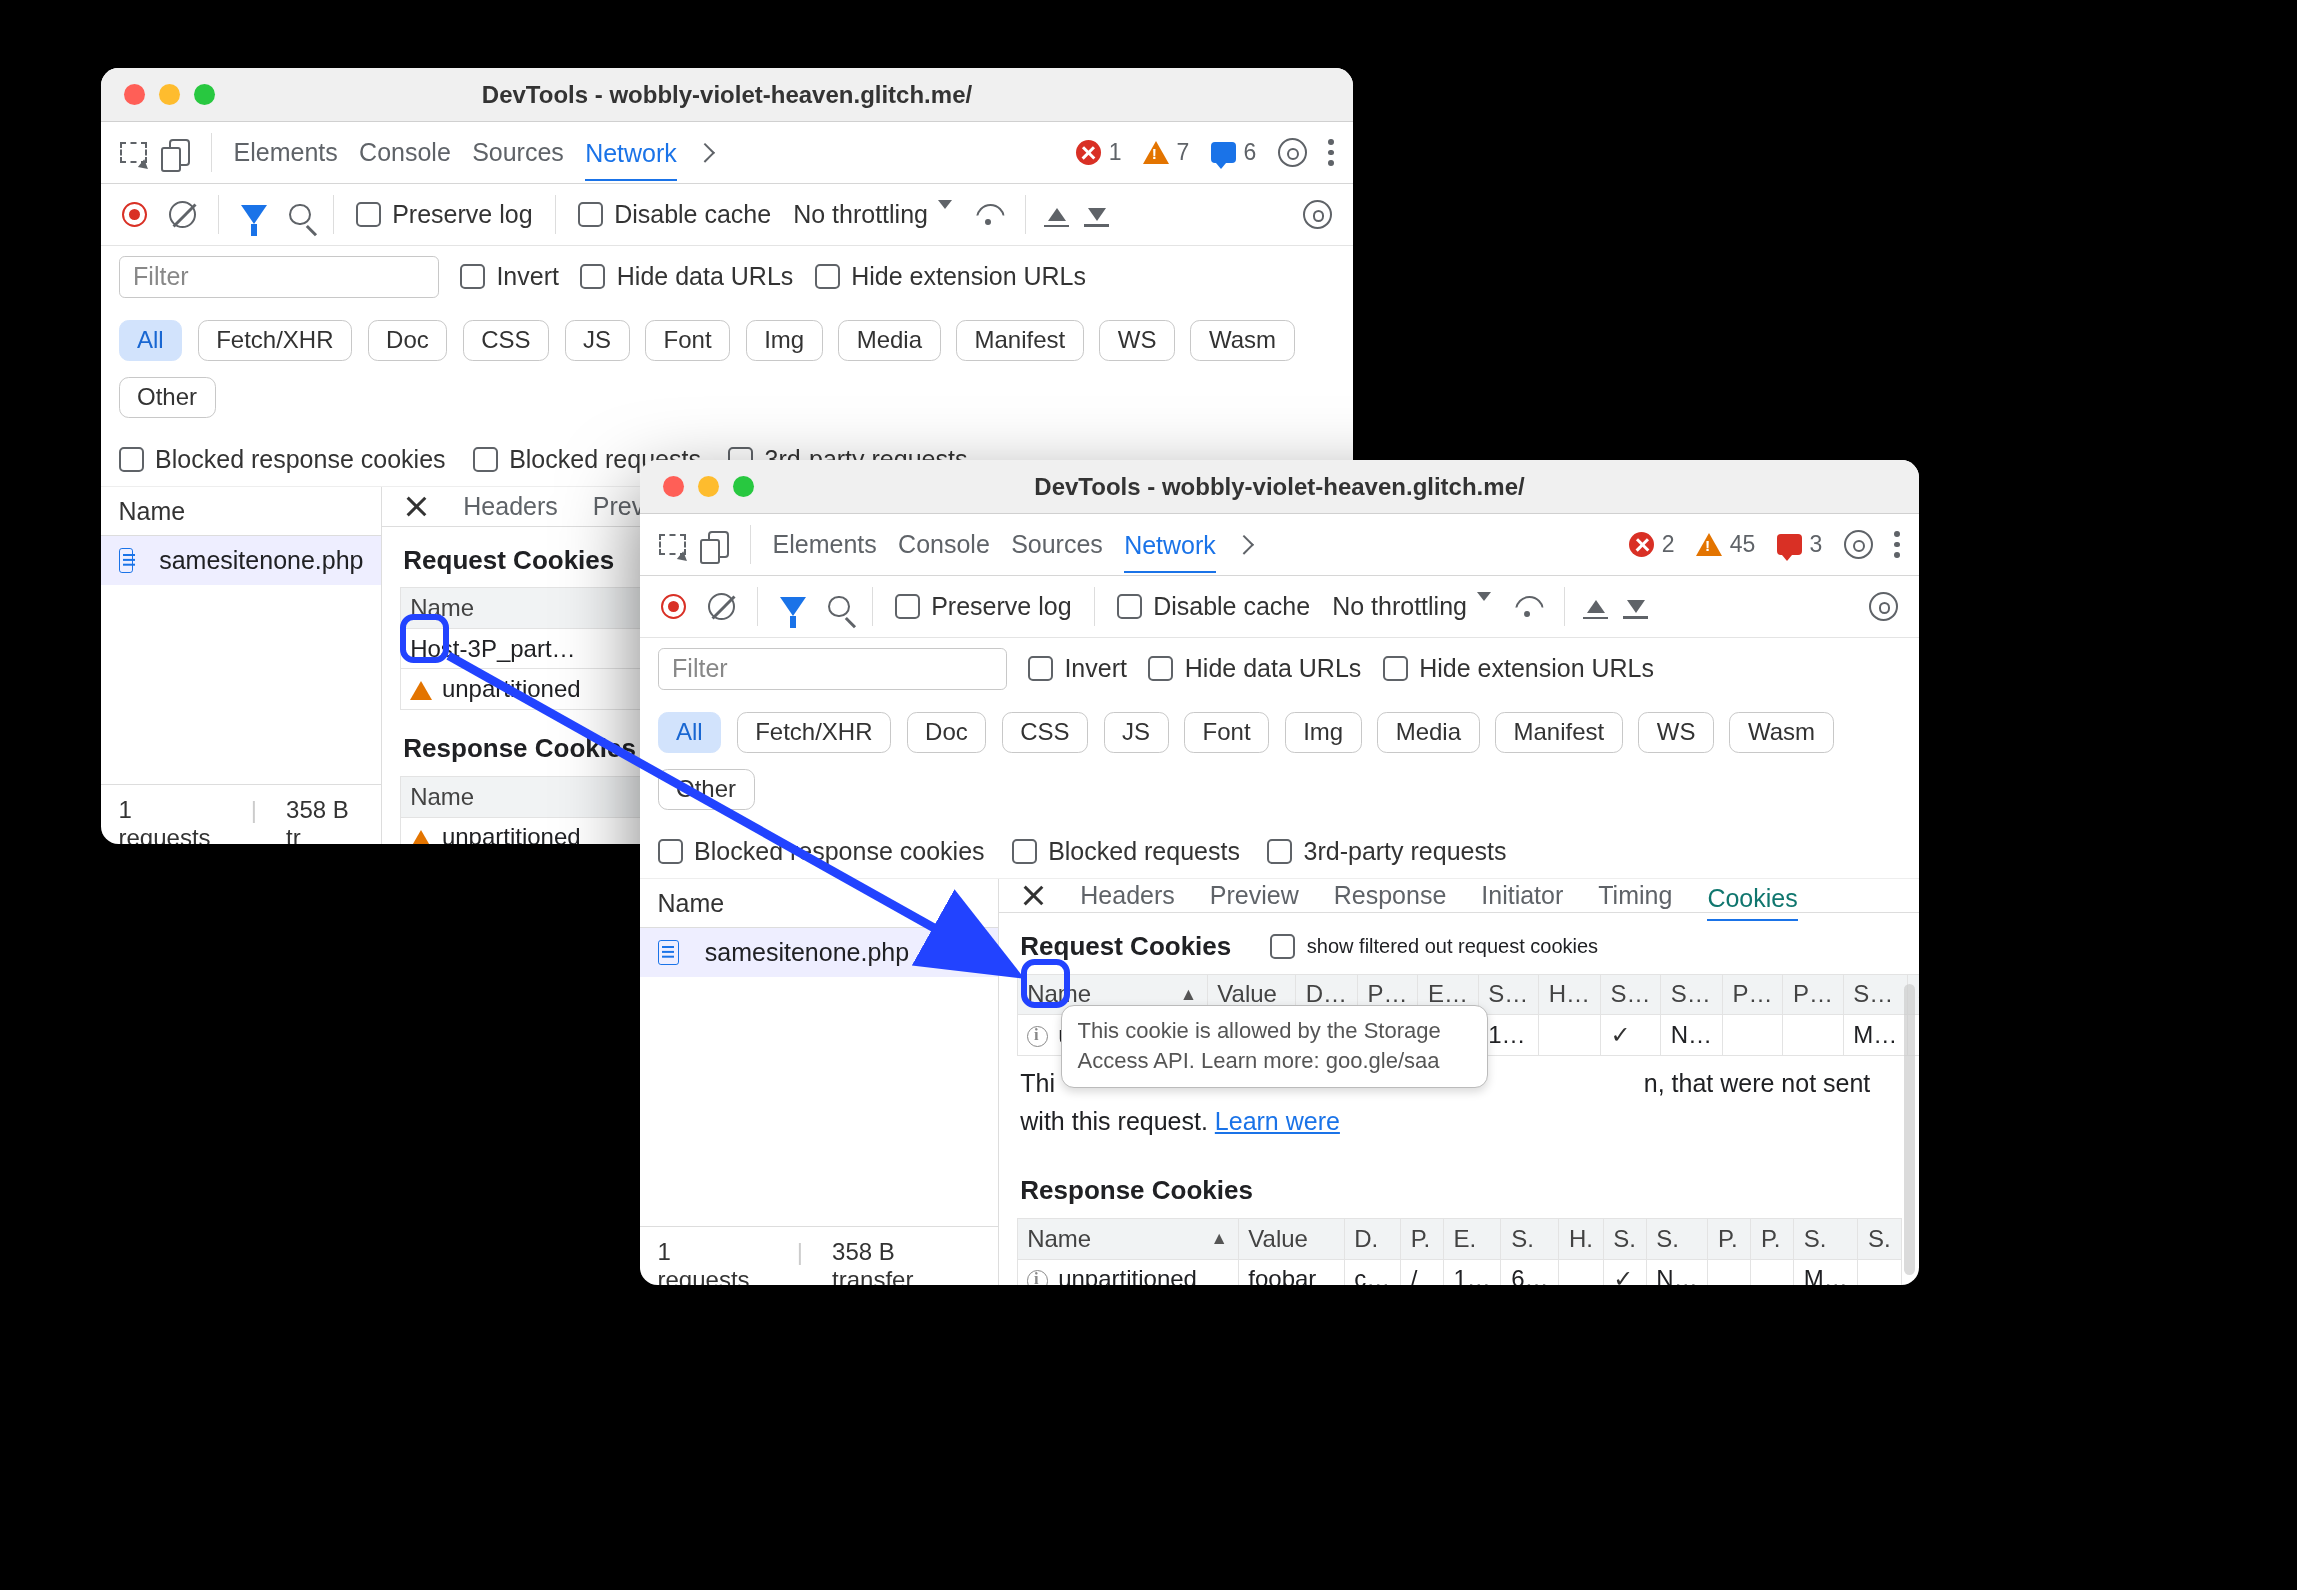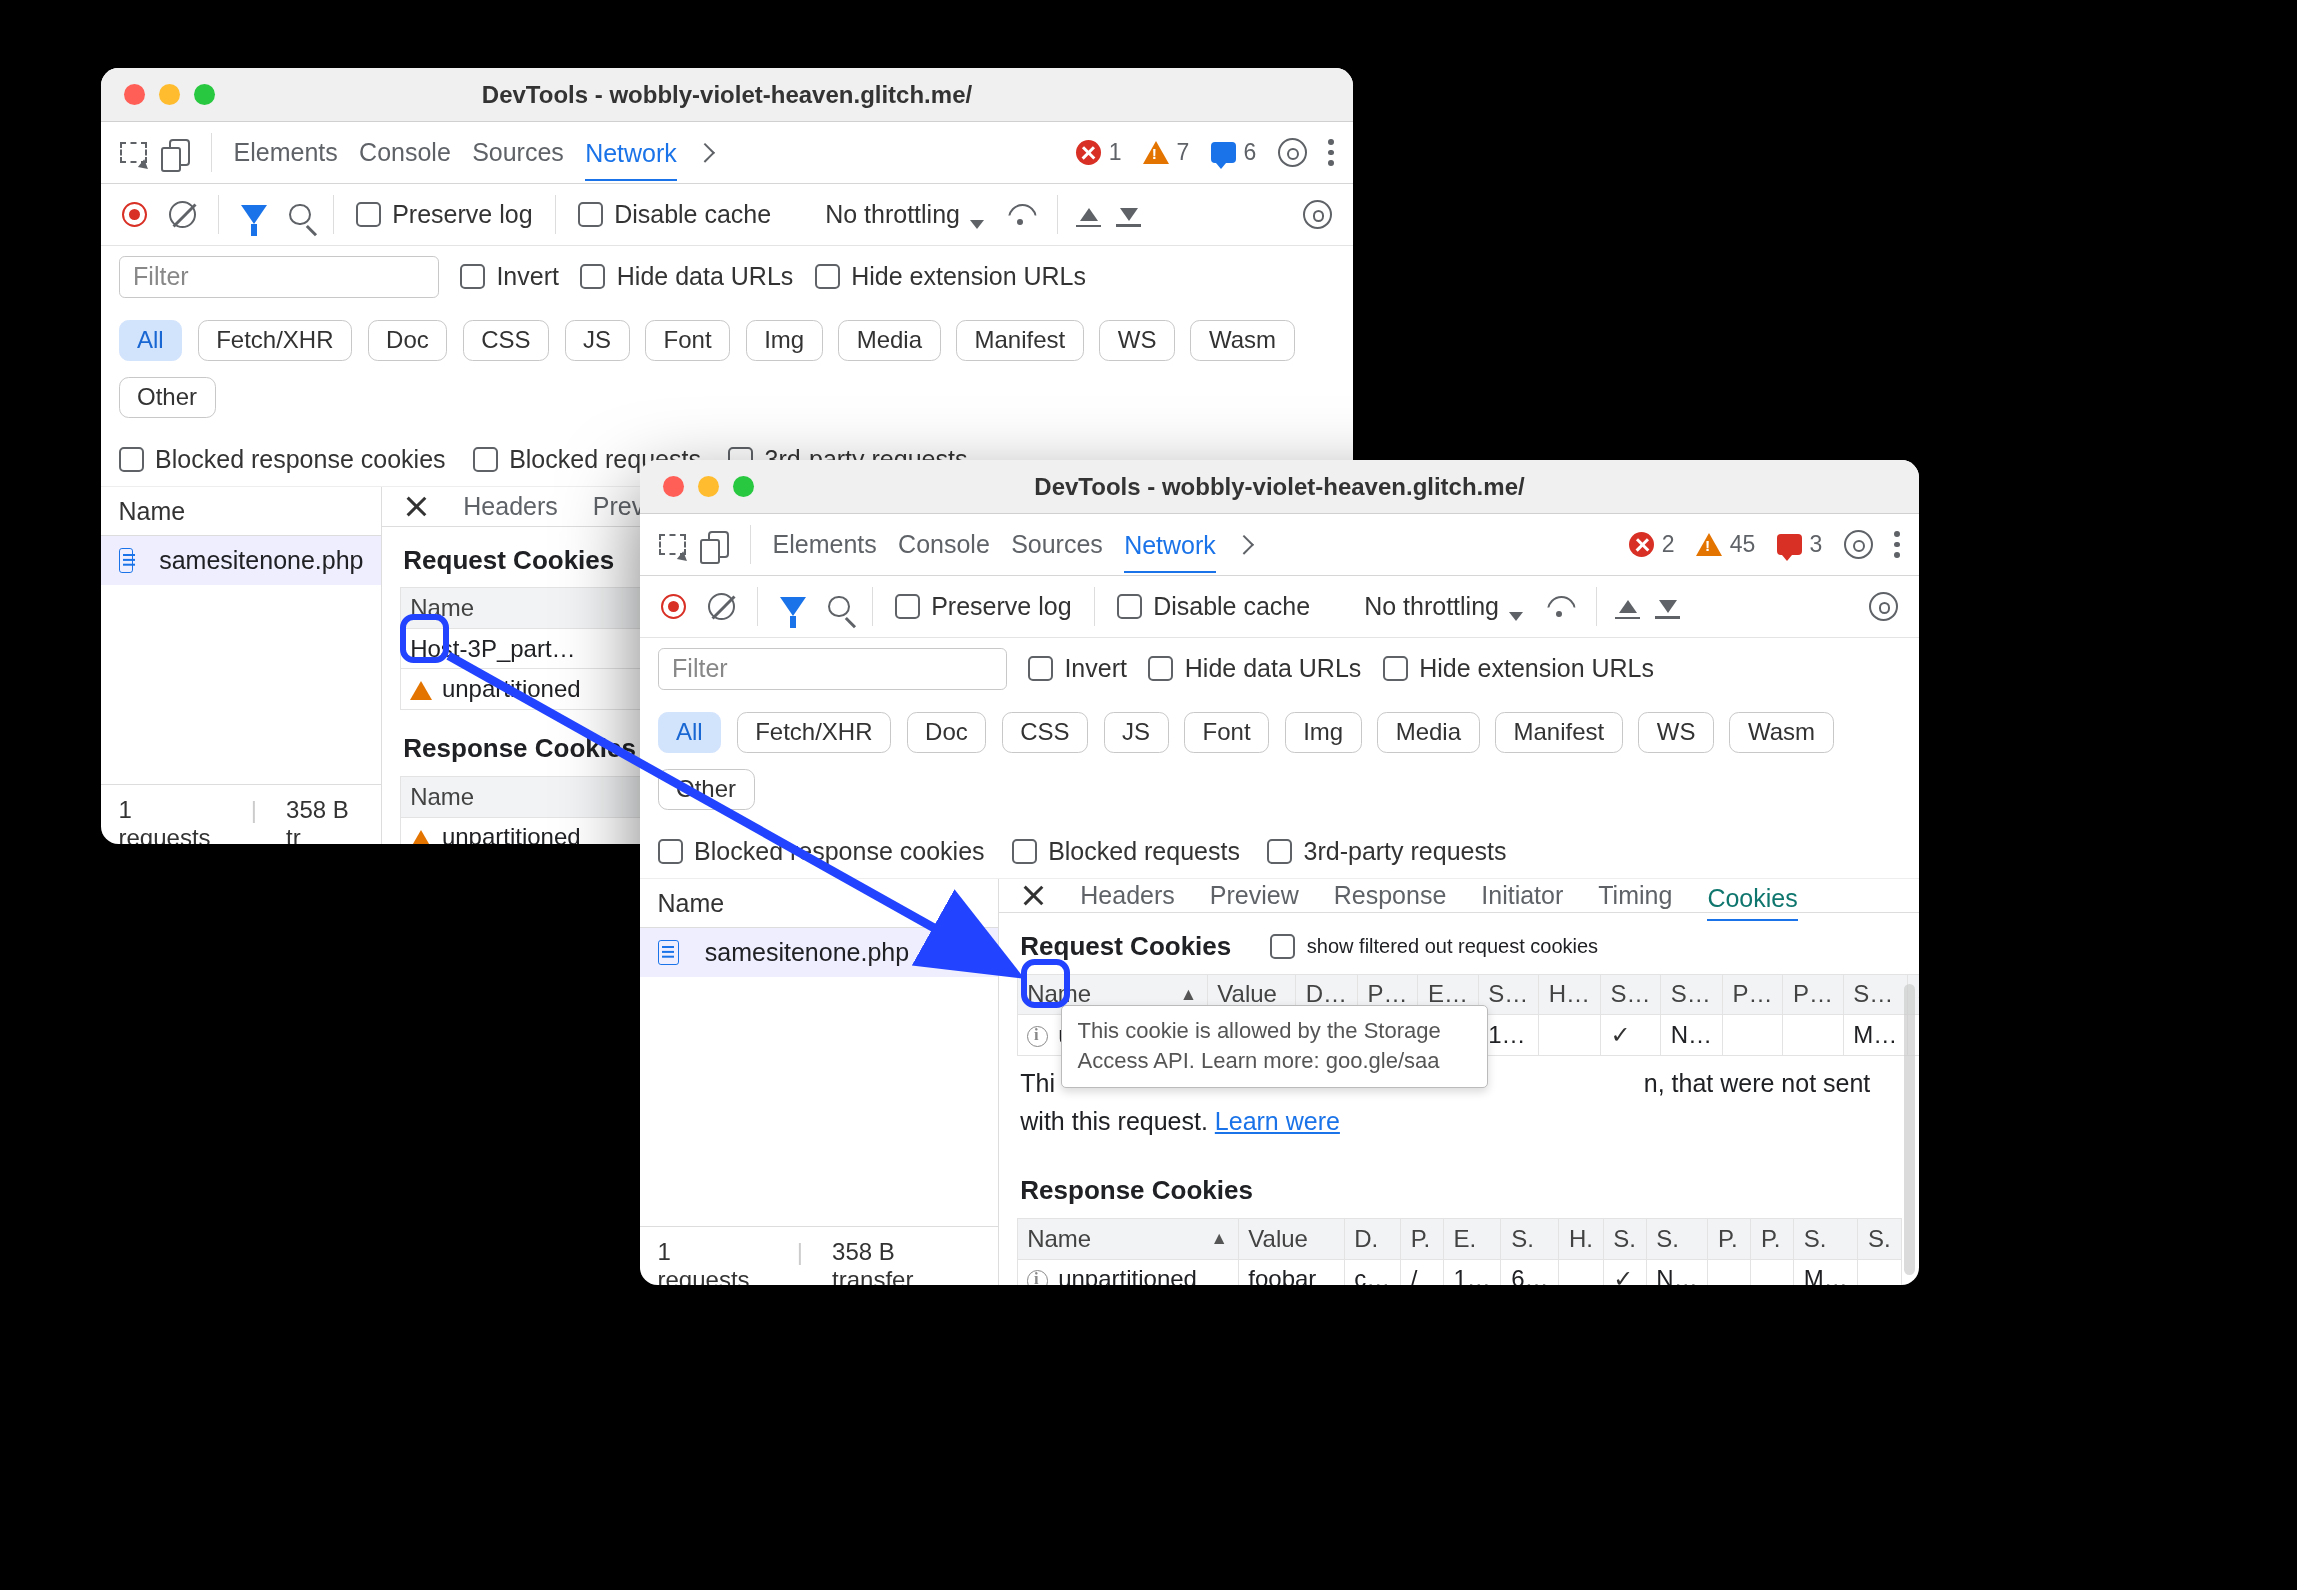--- a/index.html
+++ b/index.html
@@ -62,21 +62,21 @@
   .rec { width:25px;height:25px;border:2.9px solid #d93025;border-radius:50%;position:relative;}
   .rec::after{content:"";position:absolute;inset:4.9px;background:#d93025;border-radius:50%;}
   .slash-circle{width:27px;height:27px;border:2.9px solid #5f6368;border-radius:50%;position:relative;}
   .slash-circle::after{content:"";position:absolute;left:-1.9px;top:10.7px;width:31px;height:2.9px;background:#5f6368;transform:rotate(-45deg);}
   .funnel{width:0;height:0;border-left:13.6px solid transparent;border-right:13.6px solid transparent;border-top:19.4px solid #1a73e8;position:relative;}
   .funnel::after{content:"";position:absolute;left:-2.9px;top:0;width:5.8px;height:11.6px;background:#1a73e8;}
   .mag{width:21.3px;height:21.3px;border:2.9px solid #5f6368;border-radius:50%;position:relative;}
   .mag::after{content:"";position:absolute;right:-8.7px;bottom:-8.7px;width:12.6px;height:2.9px;background:#5f6368;transform:rotate(45deg);}
   .checkbox{width:25px;height:25px;border:2.4px solid #5f6368;border-radius:4.9px;flex-shrink:0;display:inline-block;vertical-align:middle;}
   .cblabel{display:inline-flex;align-items:center;gap:11.6px;}
-  .dd{display:inline-flex;align-items:flex-end;gap:9.7px;margin-left:32px;}
+  .dd{display:inline-flex;align-items:flex-start;gap:9.7px;}
   .caret{width:0;height:0;border-left:7.8px solid transparent;border-right:7.8px solid transparent;border-top:9.7px solid #5f6368;}
   .wifi{width:29px;height:29px;position:relative;}
   .wifi::before{content:"";position:absolute;left:1.9px;top:3.9px;width:25px;height:25px;border:2.9px solid #5f6368;border-radius:50%;clip-path:polygon(0 0,100% 0,100% 40%,0 40%);}
   .wifi::after{content:"";position:absolute;left:11.6px;bottom:3.9px;width:5.8px;height:5.8px;background:#5f6368;border-radius:50%;}
   .up{width:0;height:0;border-left:9.7px solid transparent;border-right:9.7px solid transparent;border-bottom:13.6px solid #5f6368;position:relative;}
   .up::after{content:"";position:absolute;left:-12.6px;top:16.5px;width:25px;height:2.9px;background:#5f6368;}
   .down{width:0;height:0;border-left:9.7px solid transparent;border-right:9.7px solid transparent;border-top:13.6px solid #5f6368;position:relative;}
   .down::after{content:"";position:absolute;left:-12.6px;top:2.9px;width:25px;height:2.9px;background:#5f6368;}
   .gear{width:29px;height:29px;border:2.9px solid #5f6368;border-radius:50%;position:relative;}
   .gear::before{content:"";position:absolute;left:7.8px;top:7.8px;width:7.8px;height:7.8px;border:2.9px solid #5f6368;border-radius:50%;}
@@ -122,21 +122,21 @@
 
   .warn-tri{display:inline-block;width:0;height:0;border-left:11.6px solid transparent;border-right:11.6px solid transparent;border-bottom:19.4px solid #e37400;margin-right:9.7px;vertical-align:middle;}
   .info-circ{display:inline-block;width:21.3px;height:21.3px;border:1.9px solid #888;border-radius:50%;position:relative;margin-right:9.7px;vertical-align:middle;}
   .info-circ::after{content:"i";position:absolute;left:5.8px;top:-1.9px;font-size:16.5px;color:#888;font-weight:700;font-family:serif;}
   .check{color:#333;}
 
   .note{font-size:25px;padding:3.9px 21.3px 17.5px;color:#202124;line-height:1.5;}
   .note a{color:#1a73e8;text-decoration:underline;}
   .tooltip{
     position:absolute;border:1px solid #bbb;background:#fff;
-    padding:9.7px 15.5px;font-size:22px;color:#555;border-radius:5px;
+    padding:9.7px 15.5px;font-size:22px;color:#555;border-radius:13px;
     max-width:427px;line-height:1.4;box-shadow:0 3.9px 9.7px rgba(0,0,0,.15);
   }
 
   
   .arrow-svg{position:absolute;pointer-events:none;}
   .ring{position:absolute;border:6.8px solid #2243ff;border-radius:13.6px;pointer-events:none;}
   .scroll-ind{position:absolute;right:3.9px;width:11.6px;background:#ccc;border-radius:5.8px;opacity:.7;}
 </style>
 </head>
 <body>

